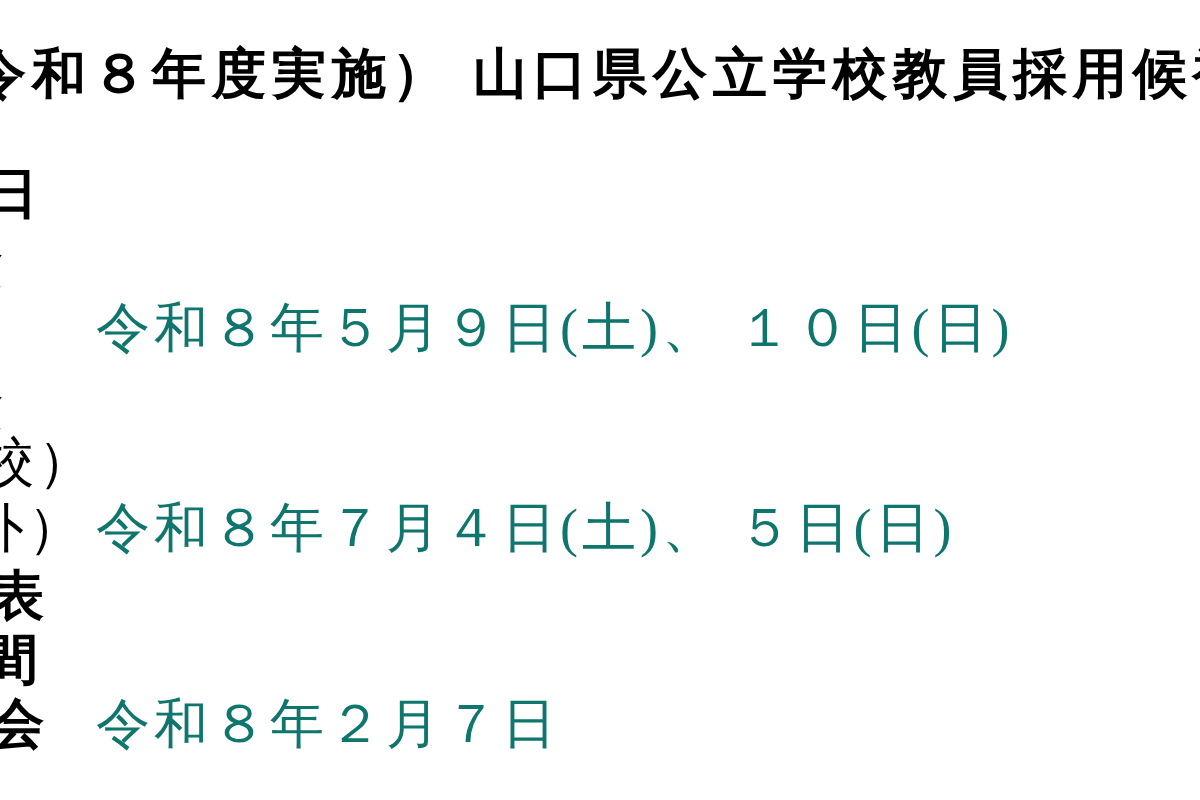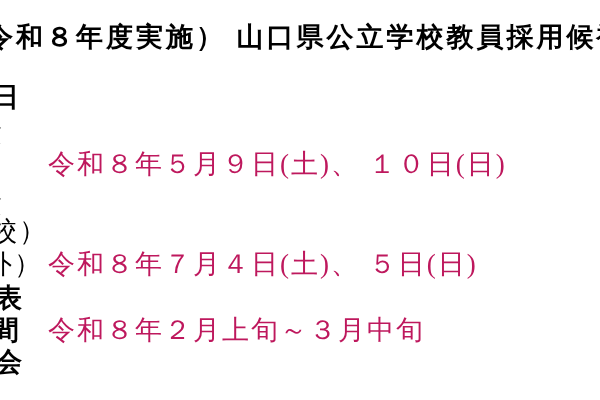--- a/index.html
+++ b/index.html
@@ -54,21 +54,21 @@
   .date {
     position: absolute;
     left: 48px;
     top: 0;
     line-height: 1;
     font-family: "Liberation Serif", serif;
     font-weight: 400;
     font-size: 27px;
     letter-spacing: 2px;
     white-space: nowrap;
-    color: #be185d;
+    color: #0f766e;
   }
   
   .r0 { top: 84px; }
   .r1 { top: 120px; }
   .r2 { top: 151px; }
   .r3 { top: 191px; }
   .r4 { top: 218px; }
   .r5 { top: 251px; }
   .r6 { top: 285px; }
   .r7 { top: 317px; }
@@ -113,20 +113,20 @@
     <span class="lab serif l-gai">外）</span>
     <span class="date">令和８年７月４日(土)、 ５日(日)</span>
   </div>
 
   <div class="row r6">
     <span class="lab bold-sans l-hyo">表</span>
   </div>
 
   <div class="row r7">
     <span class="lab bold-sans l-kan">間</span>
-    <span class="date">令和８年２月上旬～３月中旬</span>
   </div>
 
   <div class="row r8">
     <span class="lab bold-sans l-kai">会</span>
+    <span class="date">令和８年２月７日</span>
   </div>
 
 </div>
 
 </body></html>

